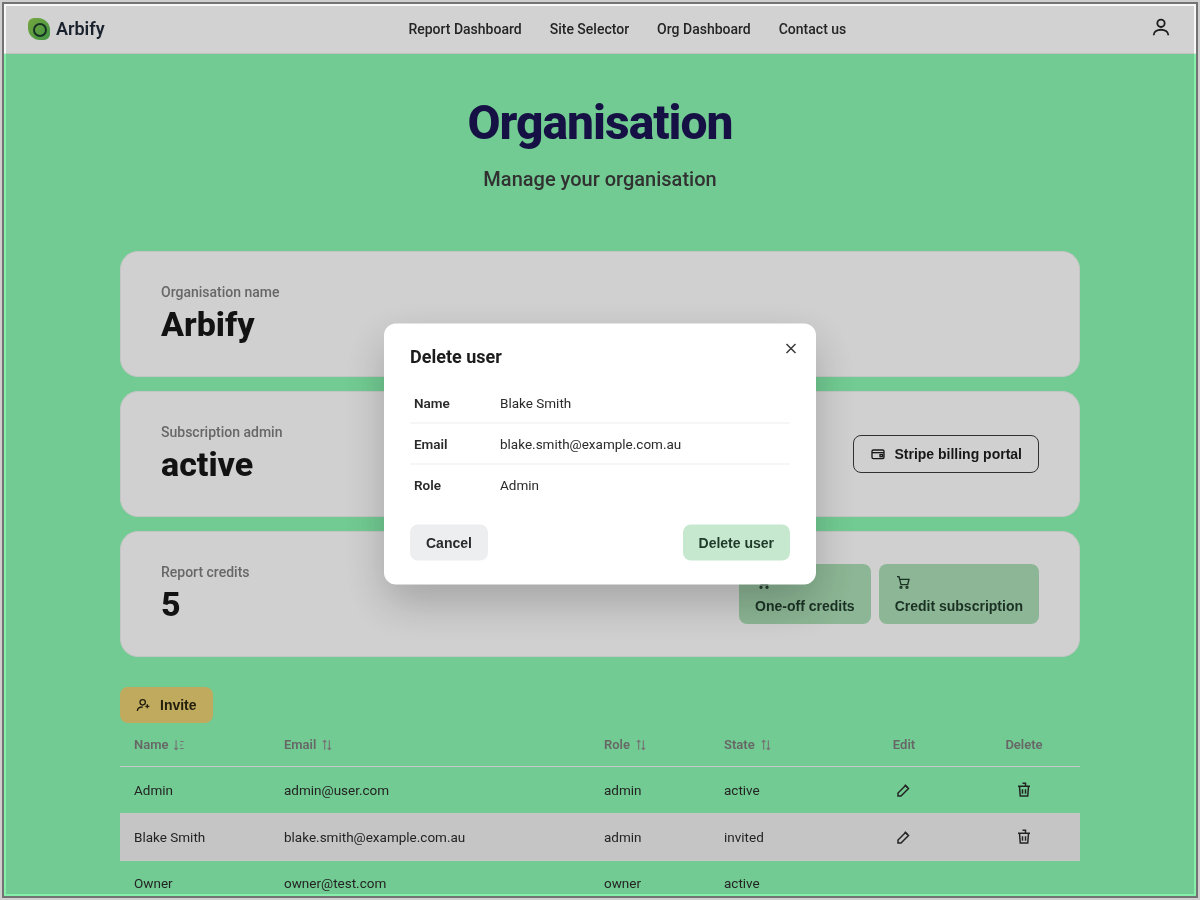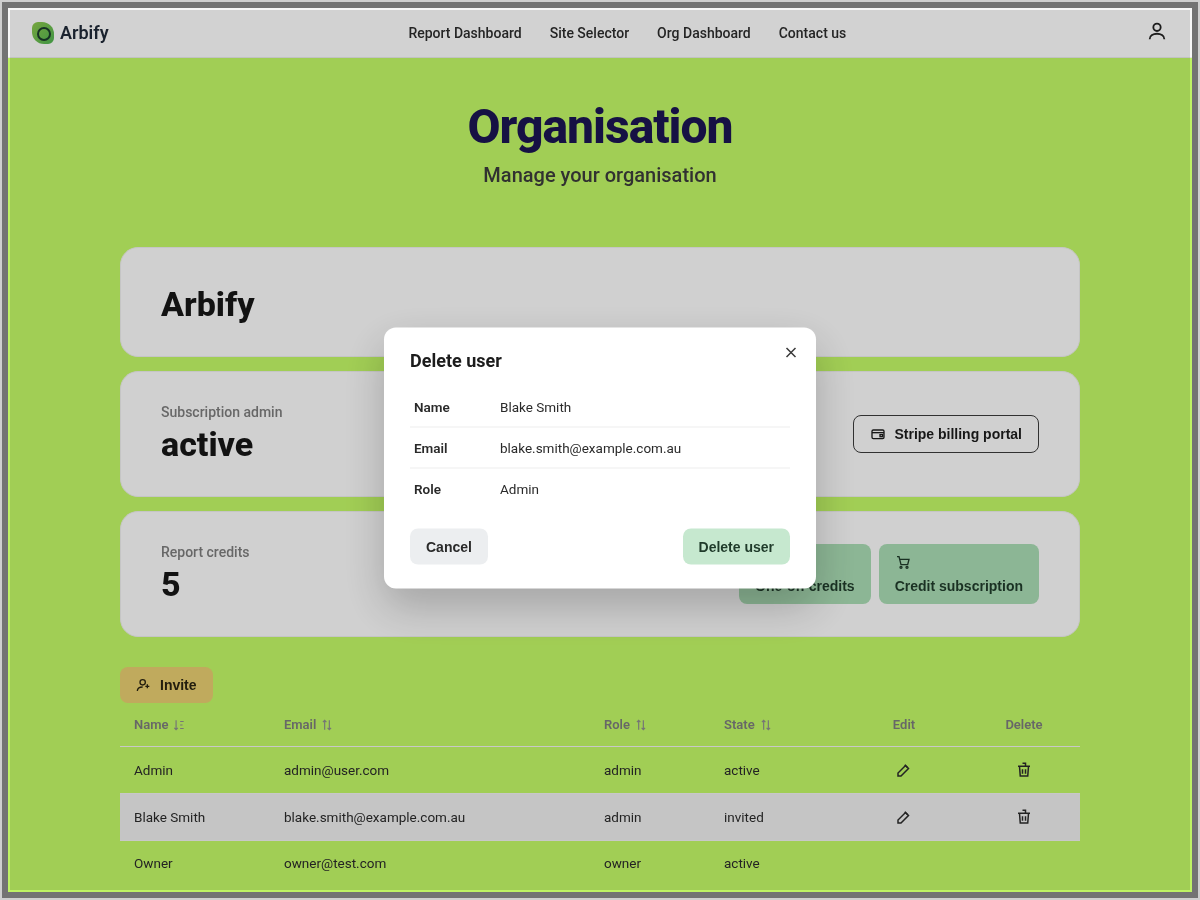--- a/index.html
+++ b/index.html
@@ -7,22 +7,22 @@
   font-family: -apple-system, BlinkMacSystemFont, "Segoe UI", Roboto, sans-serif;
   background: #cfcfcf;
   width: 1200px;
   height: 900px;
   overflow: hidden;
   position: relative;
 }
 .frame {
   position: absolute;
   inset: 2px;
-  background: #bef264;
-  border: 6px solid #737373;
+  background: #86efac;
+  border: 2px solid #737373;
   overflow: hidden;
 }
 .topbar {
   height: 50px;
   display: flex;
   align-items: center;
   padding: 0 24px;
   border-bottom: 1px solid #e4e4e4;
   background: #f7f7f7;
 }
@@ -75,21 +75,21 @@
   text-align: center;
   font-size: 48px;
   font-weight: 800;
   color: #1b1551;
   letter-spacing: -1px;
 }
 .page-subtitle {
   text-align: center;
   font-size: 20px;
   color: #3a3a3a;
-  margin-top: 8px;
+  margin-top: 16px;
   font-weight: 500;
 }
 .container {
   max-width: 960px;
   margin: 60px auto 0;
   padding: 0;
 }
 .card {
   background: #f5f5f5;
   border: 1px solid #e8e8e8;
@@ -262,20 +262,21 @@
     </div>
   </div>
 
   <div class="page">
     <h1 class="page-title">Organisation</h1>
     <p class="page-subtitle">Manage your organisation</p>
 
     <div class="container">
 
       <div class="card">
+        <div class="card-label">Organisation name</div>
         <div class="card-value">Arbify</div>
       </div>
 
       <div class="card card-row">
         <div>
           <div class="card-label">Subscription admin</div>
           <div class="card-value">active</div>
         </div>
         <button class="btn btn-outline">
           <svg class="icon" viewBox="0 0 24 24">

